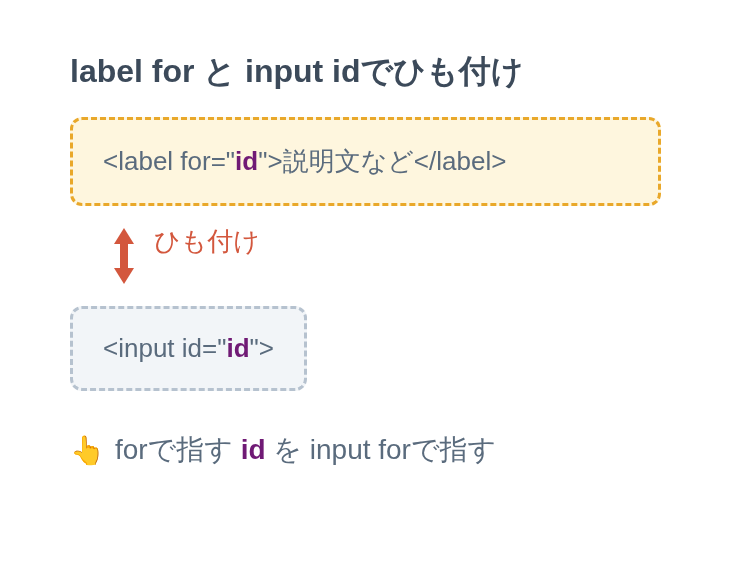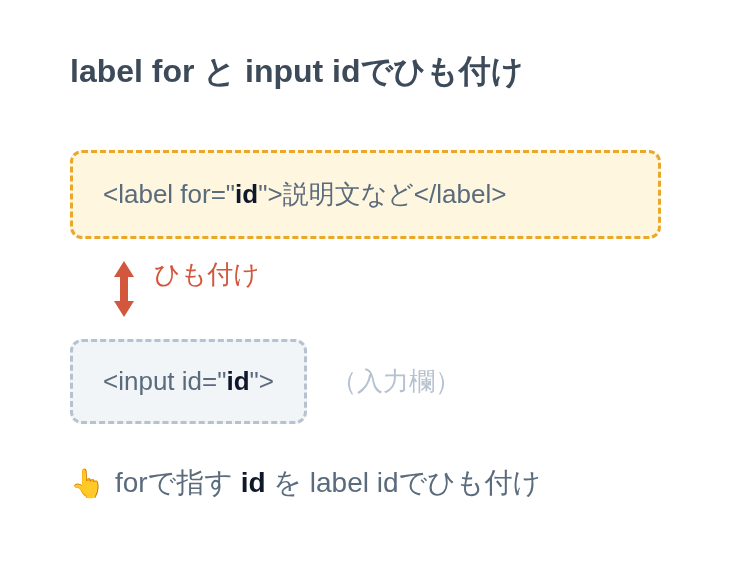--- a/index.html
+++ b/index.html
@@ -8,21 +8,21 @@
     background: #fff;
     width: 731px;
     height: 568px;
     padding: 50px 70px;
     color: #3c4a5a;
   }
   .title {
     font-size: 32px;
     font-weight: 700;
     color: #3c4a5a;
-    margin-bottom: 56px;
+    margin-bottom: 23px;
   }
   .code-box {
     border: 3px dashed;
     border-radius: 12px;
     padding: 24px 30px;
     font-size: 26px;
     font-weight: 500;
     color: #5a6b7d;
     display: inline-block;
   }
@@ -30,21 +30,21 @@
     background: #fef6de;
     border-color: #e9a82a;
     width: 100%;
   }
   .box-input {
     background: #f2f5f8;
     border-color: #b6c2cf;
     width: auto;
   }
   .id-highlight {
-    color: #0f172a;
+    color: #701a75;
     font-weight: 600;
   }
   .connector {
     display: flex;
     align-items: flex-start;
     gap: 16px;
     margin: 18px 0 18px 40px;
   }
   .arrow-svg { display: block; }
   .connector-label {
@@ -88,24 +88,23 @@
       <path d="M14 4 L4 20 L10 20 L10 44 L4 44 L14 60 L24 44 L18 44 L18 20 L24 20 Z" fill="#d3573d"></path>
     </svg>
   </span>
   <span class="connector-label">ひも付け</span>
 </div>
 
 <div class="input-row">
   <div class="code-box box-input">
     <span>&lt;input id="</span><span class="id-highlight">id</span><span>"&gt;</span>
   </div>
-  <span class="input-note">（入力欄）</span>
 </div>
 
 <div class="footer">
   <span class="emoji">👆</span>
   <span>
-    <span>forで指す </span><span class="id-highlight">id</span><span> を label idでひも付け</span>
+    <span>forで指す </span><span class="id-highlight">id</span><span> を input forで指す</span>
   </span>
 </div>
 
 
 
 
 </body></html>

